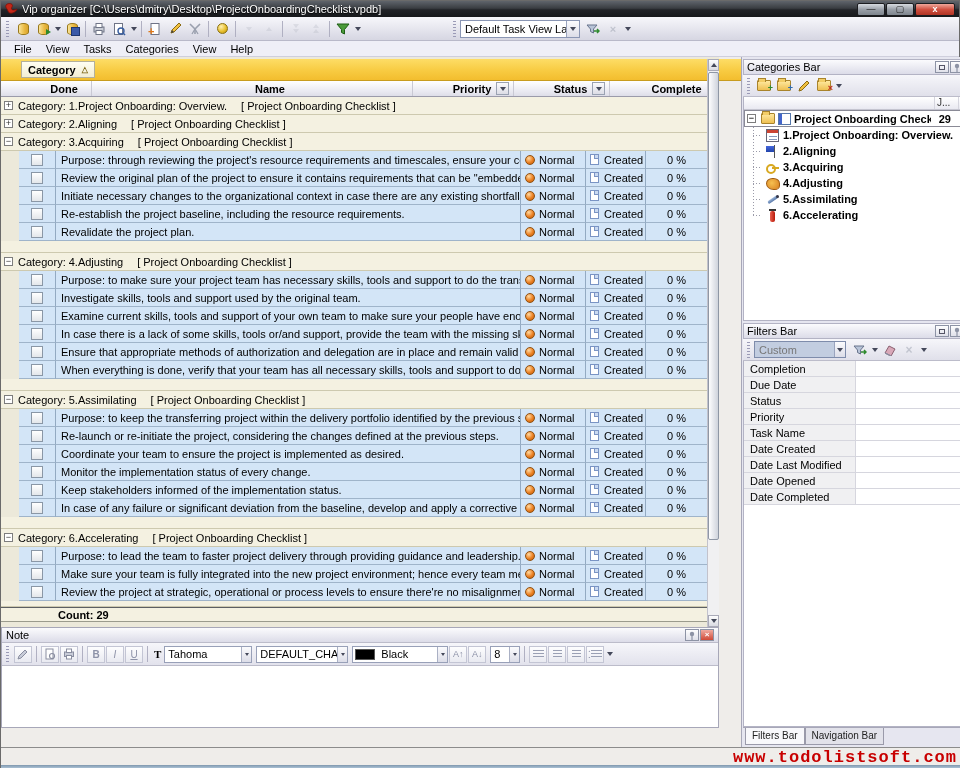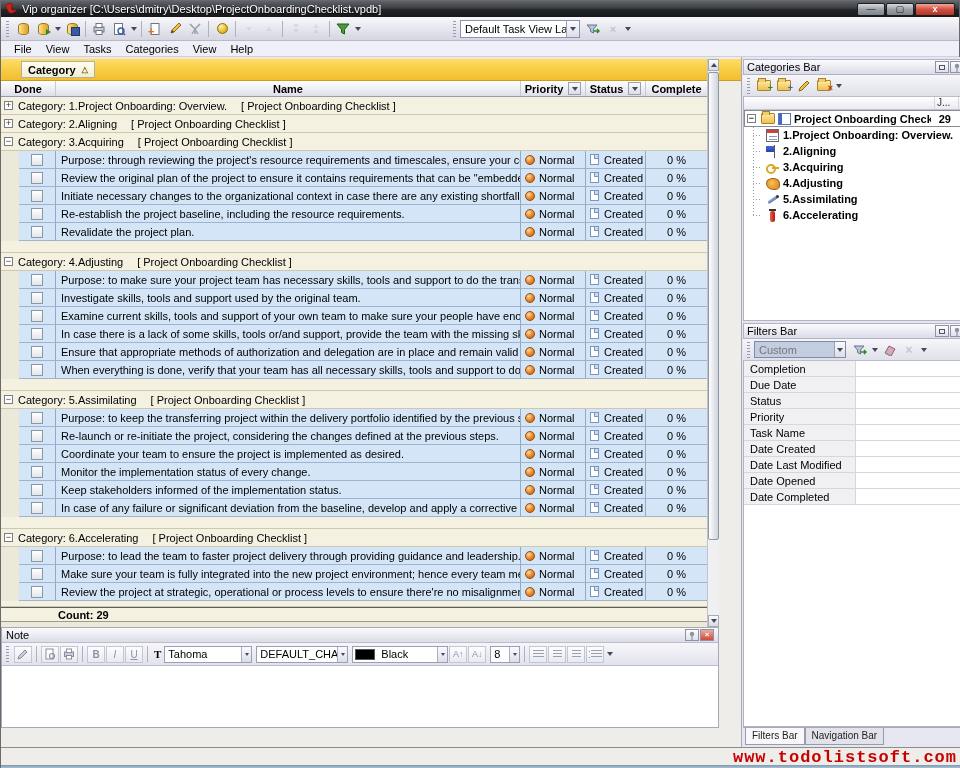--- a/index.html
+++ b/index.html
@@ -58,21 +58,21 @@
   .main { position:absolute; left:0; top:56px; width:718px; height:570px; background:#ECE9DA; }
   .groupband { position:absolute; left:0; top:2px; width:786px; height:22px;
     background:linear-gradient(#fddd66,#f8cb42 55%,#f3bd2e); border-bottom:1px solid #c89c1e;
     display:flex; align-items:center; padding-left:20px; }
   .groupbtn { height:17px; background:linear-gradient(#fffef2,#f2edd4); border:1px solid #b3b09c;
     display:flex; align-items:center; gap:6px; padding:0 6px; font-weight:bold; }
   .sortmark { font-size:8px; color:#7c6414; line-height:1; }
 
   .colheader { position:absolute; left:0; top:24px; width:706px; height:16px; display:flex;
     background:linear-gradient(#ffffff,#e9e9f1 70%,#dedee8); border-bottom:1px solid #9b9baa; font-weight:bold; }
-  .hcell { display:flex; align-items:center; justify-content:center; border-right:1px solid #c9c9d4; gap:5px; }
+  .hcell { display:flex; align-items:center; justify-content:center; border-right:1px solid #c9c9d4; gap:5px;margin-left:36px; }
   .h-done { width:55px; } .h-name { flex:1; } .h-priority { width:65px; } .h-status { width:60px; } .h-complete { width:61px; border-right:none; }
   .hfilter { width:13px; height:13px; border:1px solid #9aa2b2; background:linear-gradient(#fafafc,#dcdde6);
     display:flex; align-items:center; justify-content:center; }
 
   .rows { position:absolute; left:0; top:40px; width:706px; height:530px; overflow:hidden; background:#ECE9DA; }
   .grow { height:18px; background:#f4f1e1; border-bottom:1px solid #cdc9af; display:flex; align-items:center; padding-left:3px; }
   .expander { width:9px; height:9px; border:1px solid #7d7d7d; background:#fff; font-size:9px; line-height:7px;
     text-align:center; margin-right:5px; flex:0 0 9px; color:#333; }
   .gsuffix { margin-left:14px; }
   .trow { height:18px; display:flex; }

